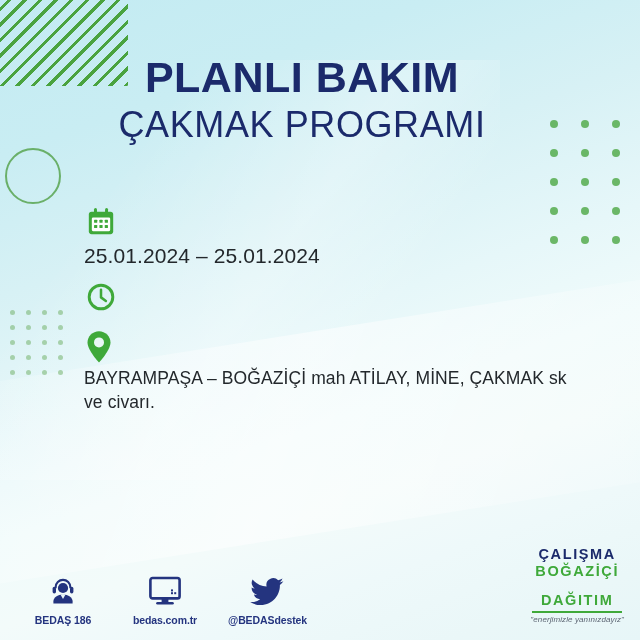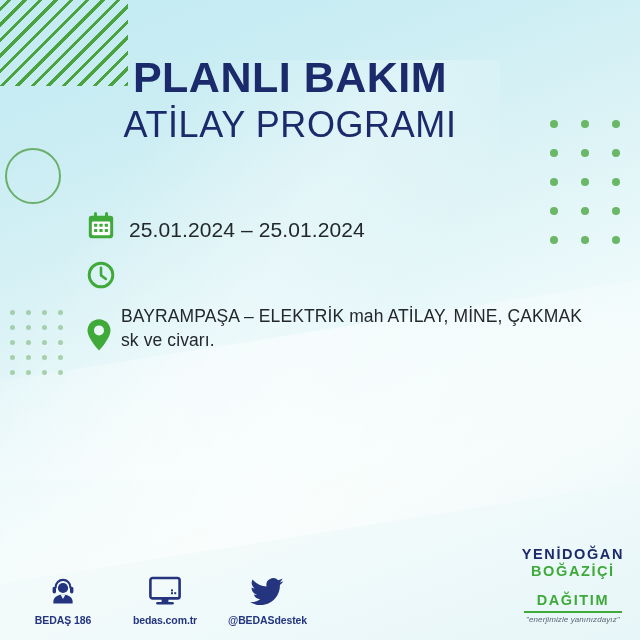--- a/index.html
+++ b/index.html
@@ -95,21 +95,21 @@
     left: 550px;
     top: 120px;
     grid-template-columns: repeat(3, 31px);
     grid-auto-rows: 29px;
   }
   .dots-right span { width: 8px; height: 8px; background: #55ab4d; opacity: .85; }
 
   
   .heading {
     position: absolute;
-    left: 0;
+    left: 12px;
     top: 56px;
     width: 580px;
     text-align: center;
     color: #1b2a6b;
     user-select: none;
   }
   .title-main {
     font-size: 43px;
     font-weight: 800;
     letter-spacing: .5px;
@@ -128,23 +128,24 @@
 
   
   .info {
     position: absolute;
     left: 84px;
     top: 204px;
     width: 500px;
   }
   .row {
     display: flex;
-    align-items: flex-end;
+    align-items: flex-start;
     margin-bottom: 12px;
     min-height: 38px;
+    flex-direction: column;
   }
   .row .icon {
     flex: 0 0 auto;
     width: 34px;
     height: 34px;
     margin-right: 11px;
     display: flex;
     align-items: center;
     justify-content: center;
   }
@@ -274,21 +275,21 @@
     <span></span>
       <span></span>
       <span></span>
     <span></span>
       <span></span>
       <span></span>
   </div>
 
   <div class="heading">
     <div class="title-main">PLANLI BAKIM</div>
-    <div class="title-sub">ATİLAY PROGRAMI</div>
+    <div class="title-sub">ÇAKMAK PROGRAMI</div>
   </div>
 
   <div class="info">
 
     <div class="row row-date">
       <div class="icon">
         <svg width="30" height="30" viewBox="0 0 32 32" aria-hidden="true">
           <rect x="8.5" y="2" width="3.2" height="6.5" rx="1.6" fill="#3fa93a"></rect>
           <rect x="20.3" y="2" width="3.2" height="6.5" rx="1.6" fill="#3fa93a"></rect>
           <rect x="3" y="6" width="26" height="24" rx="3" fill="#3fa93a"></rect>
@@ -316,21 +317,21 @@
     </div>
 
 
     <div class="row row-loc">
       <div class="icon">
         <svg width="28" height="34" viewBox="0 0 26 34" aria-hidden="true">
           <path d="M13 1.2 C6.6 1.2 1.5 6.3 1.5 12.6 C1.5 20.4 13 32.6 13 32.6 C13 32.6 24.5 20.4 24.5 12.6 C24.5 6.3 19.4 1.2 13 1.2 Z" fill="#3fa93a"></path>
           <circle cx="13" cy="12.4" r="5.0" fill="#eaf7f6"></circle>
         </svg>
       </div>
-      <div class="txt">BAYRAMPAŞA – ELEKTRİK mah ATİLAY, MİNE,  ÇAKMAK sk ve civarı.</div>
+      <div class="txt">BAYRAMPAŞA – BOĞAZİÇİ mah ATİLAY, MİNE,  ÇAKMAK sk ve civarı.</div>
     </div>
 
   </div>
 
   <div class="footer">
 
     <div class="contacts">
 
       <div class="contact">
         <div class="ci">
@@ -369,21 +370,21 @@
           <svg width="36" height="32" viewBox="0 0 36 32" aria-hidden="true">
             <path d="M34.4 5.3 a13.8 13.8 0 0 1 -3.9 1.1 a6.8 6.8 0 0 0 3.0 -3.8 a13.6 13.6 0 0 1 -4.3 1.7 a6.8 6.8 0 0 0 -11.6 6.2 A19.3 19.3 0 0 1 3.6 3.4 a6.8 6.8 0 0 0 2.1 9.1 a6.7 6.7 0 0 1 -3.1 -0.9 v0.1 a6.8 6.8 0 0 0 5.4 6.7 a6.9 6.9 0 0 1 -3.1 0.1 a6.8 6.8 0 0 0 6.3 4.7 a13.6 13.6 0 0 1 -8.4 2.9 A14 14 0 0 1 1.2 26 a19.2 19.2 0 0 0 10.4 3.1 c12.5 0 19.3 -10.4 19.3 -19.3 l0 -0.9 a13.8 13.8 0 0 0 3.5 -3.6 z" fill="#24347f"></path>
           </svg>
         </div>
         <div class="cl">@BEDASdestek</div>
       </div>
 
     </div>
 
     <div class="brand">
-      <div class="brand-l1">YENİDOĞAN</div>
+      <div class="brand-l1">ÇALIŞMA</div>
       <div class="brand-l2">BOĞAZİÇİ</div>
       <div class="brand-l3">DAĞITIM</div>
       <div class="brand-rule"></div>
       <div class="brand-tag">"enerjimizle yanınızdayız"</div>
     </div>
 
   </div>
 
 </div>
 

